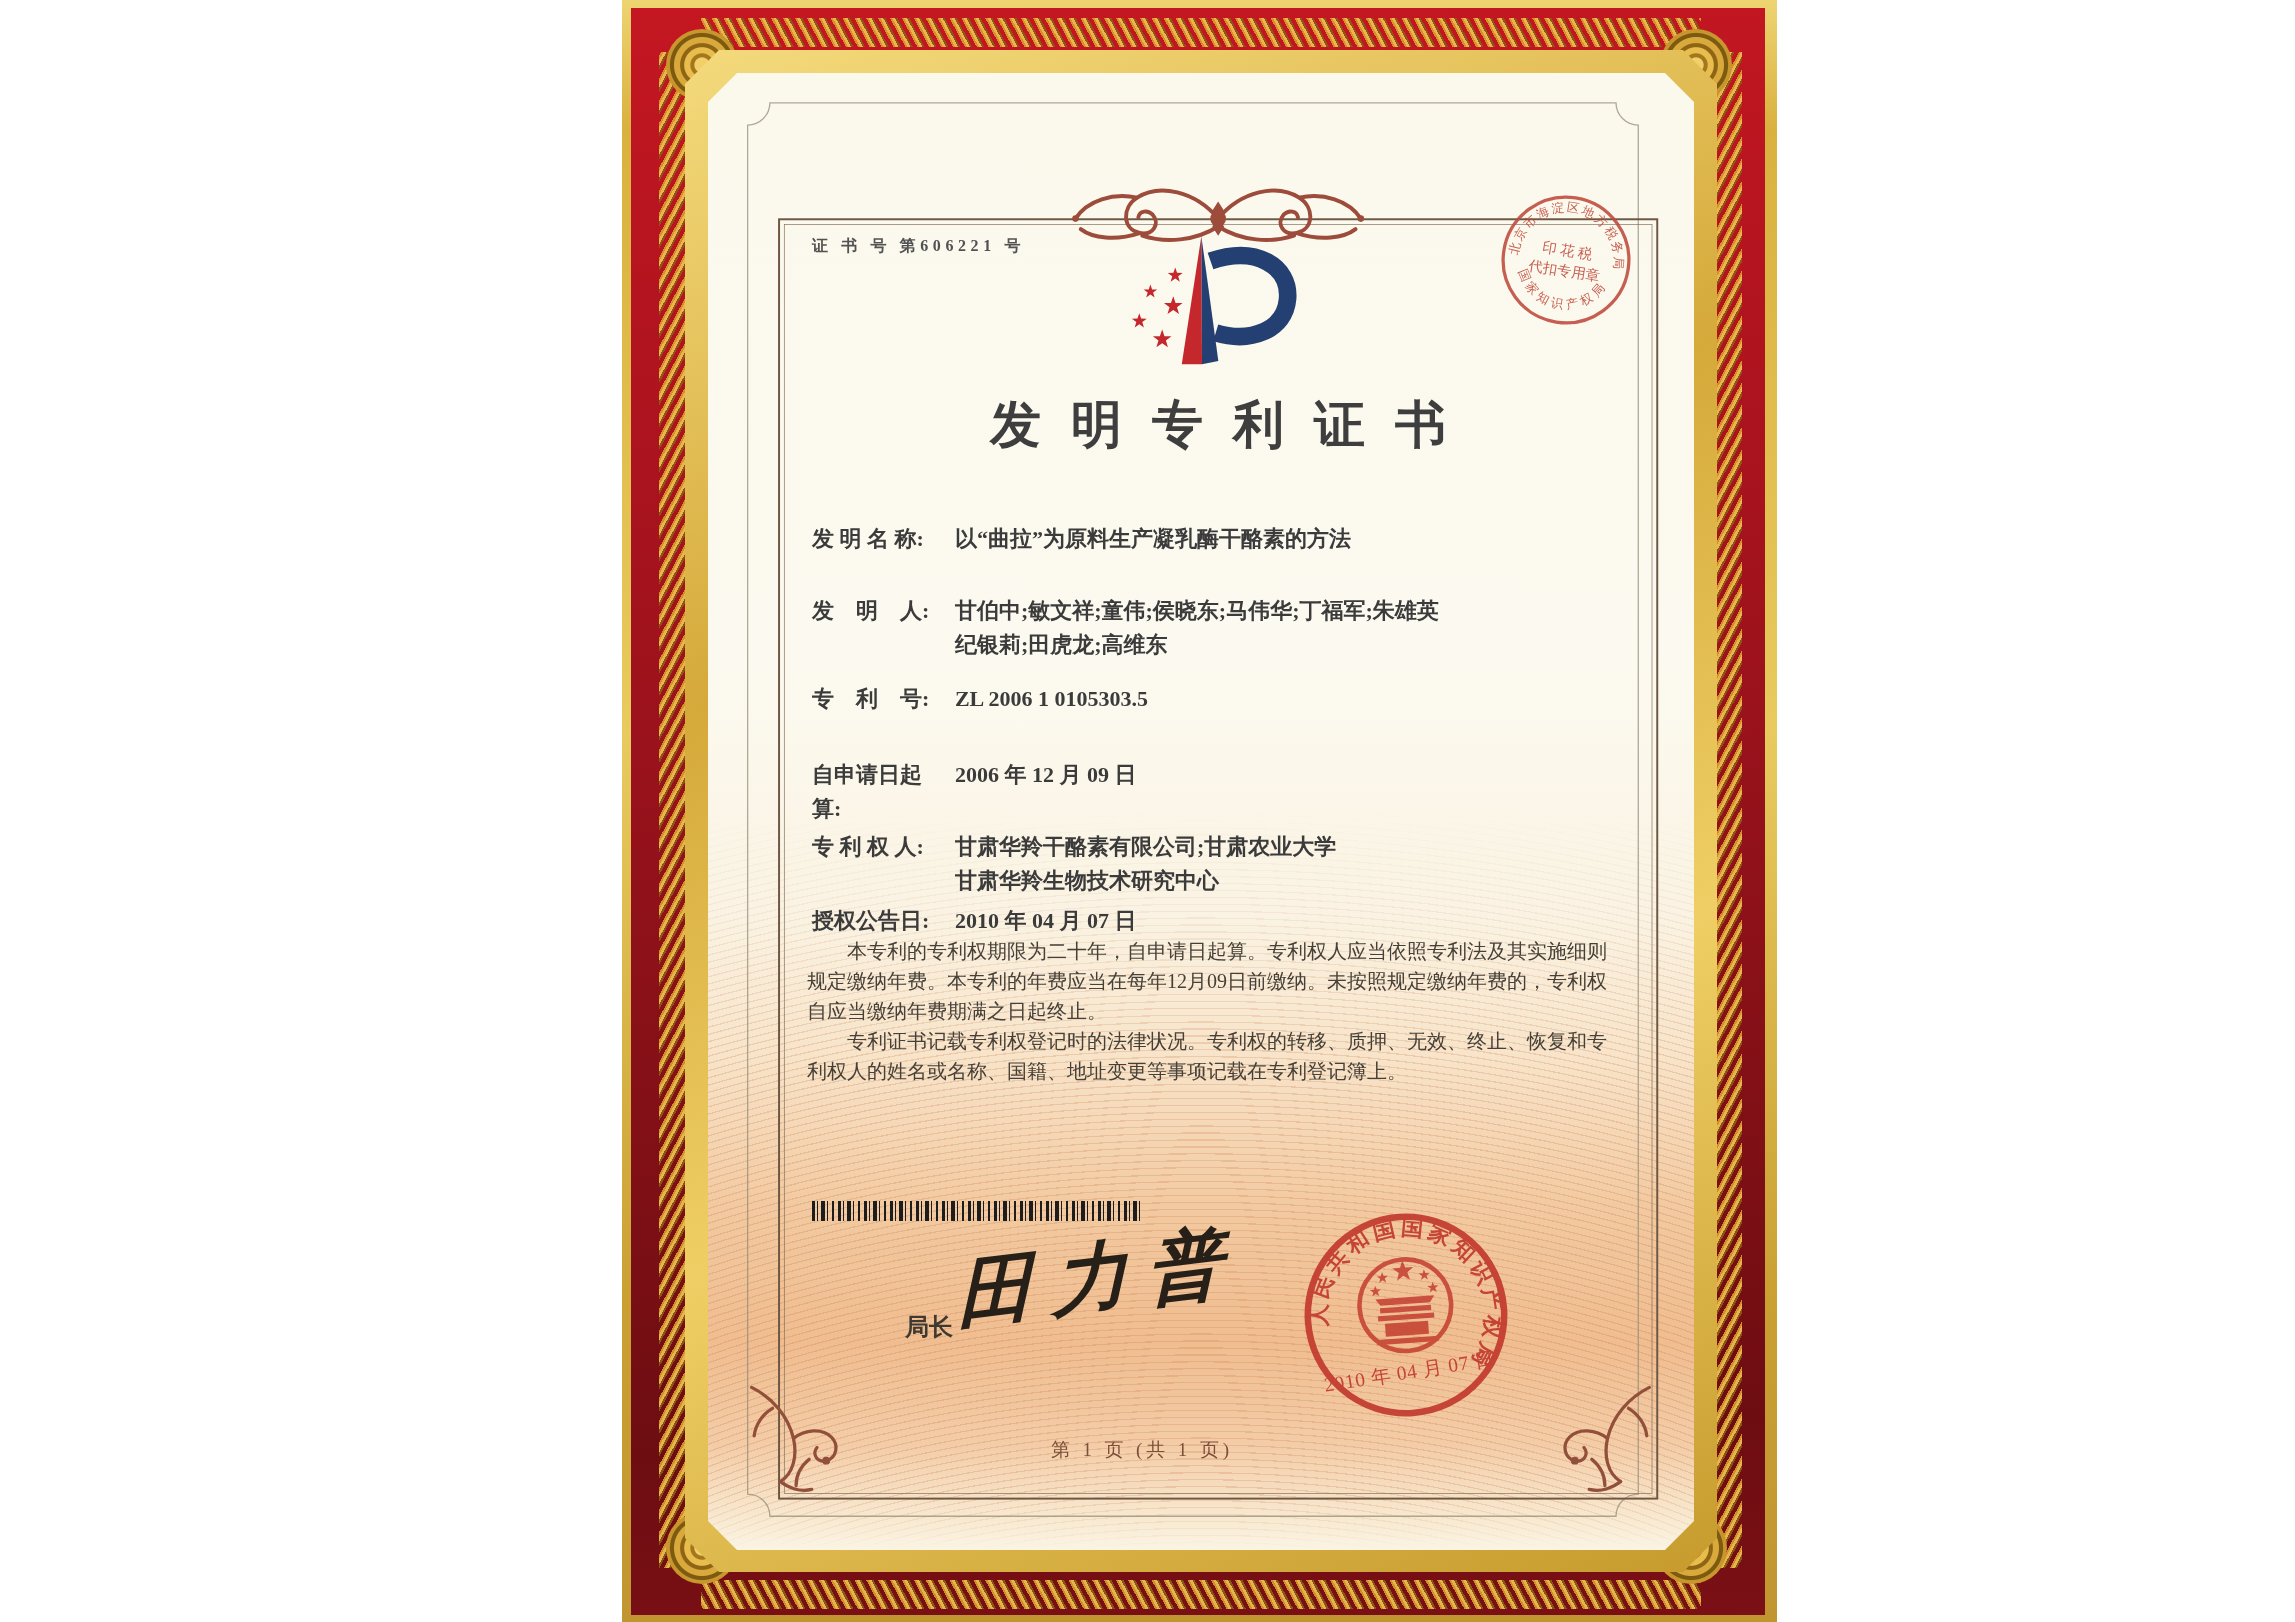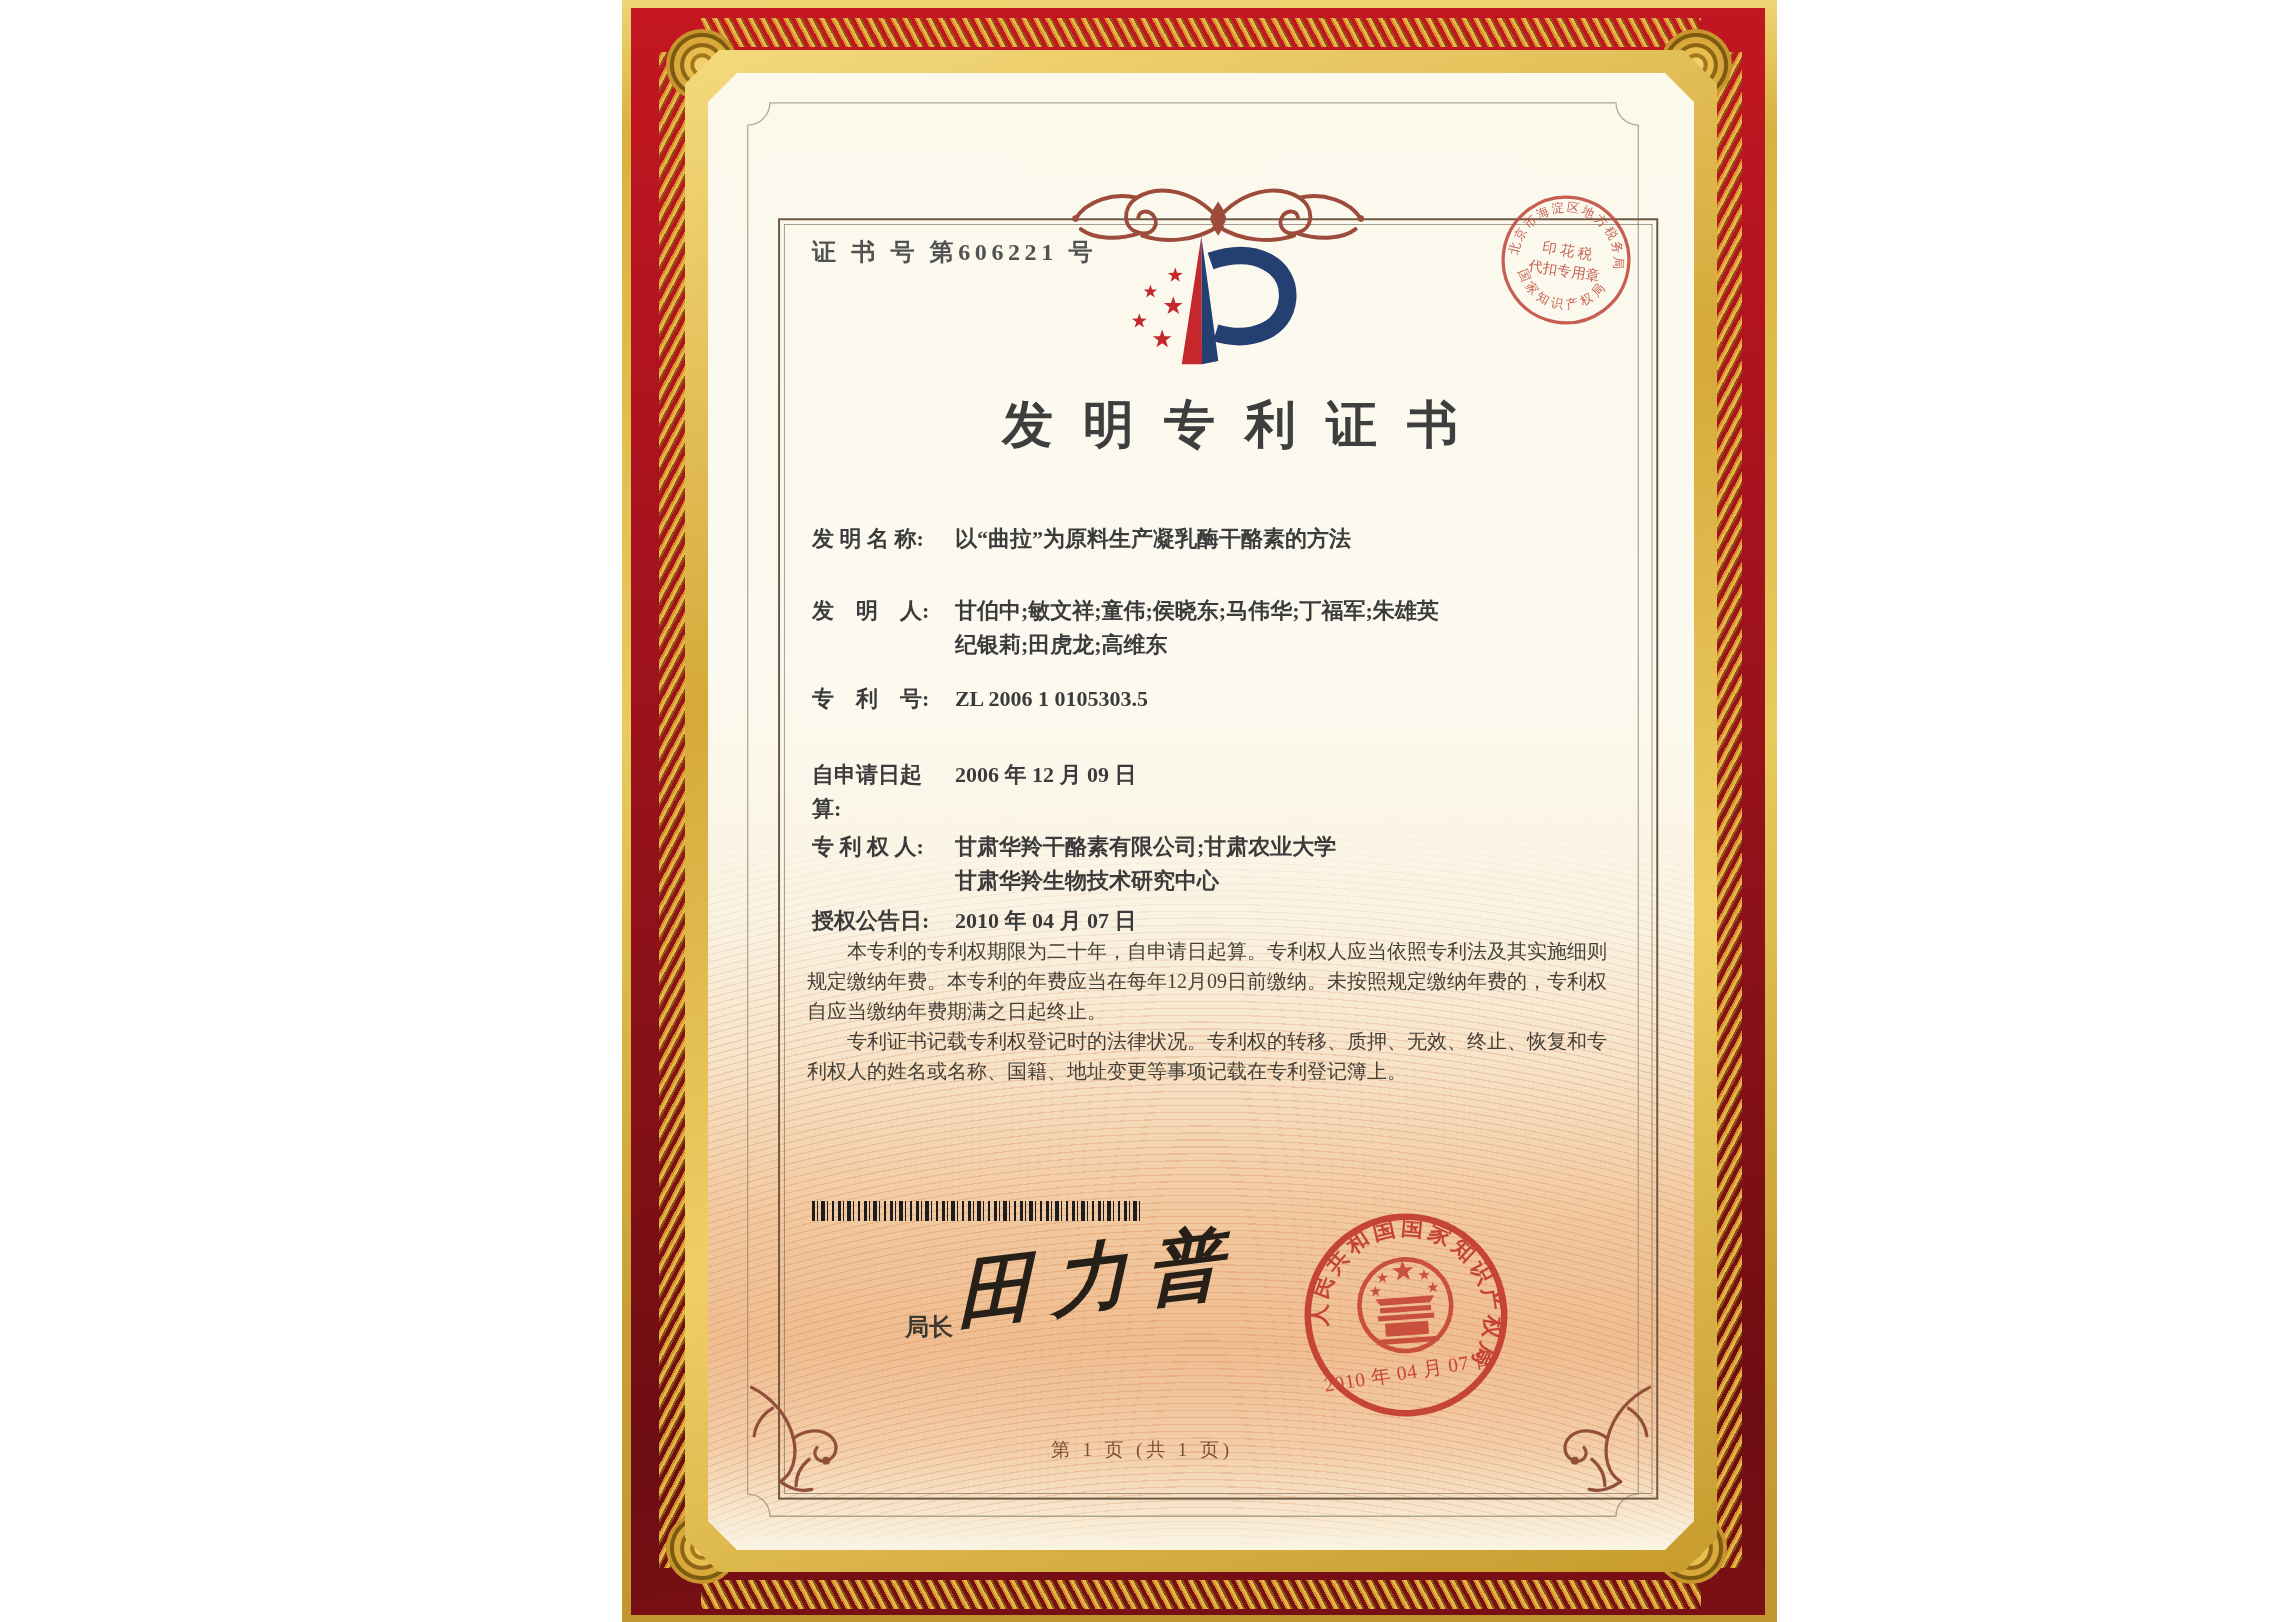--- a/index.html
+++ b/index.html
@@ -27,23 +27,23 @@
      clip-path:polygon(34px 0,calc(100% - 34px) 0,100% 34px,100% calc(100% - 34px),calc(100% - 34px) 100%,34px 100%,0 calc(100% - 34px),0 34px);}
   .paper{position:absolute;left:86px;top:73px;right:83px;bottom:73px;
      background:linear-gradient(180deg,#fbf9ec 0%,#fcfaf0 40%,#faf3e3 57%,#f7e3c8 67%,#f2c9a0 77%,#efbd90 86%,#f3cda8 93%,#f8ead2 98%,#fbf4e4 100%);
      clip-path:polygon(29px 0,calc(100% - 29px) 0,100% 29px,100% calc(100% - 29px),calc(100% - 29px) 100%,29px 100%,0 calc(100% - 29px),0 29px);}
   .paper .waves{position:absolute;inset:0;
      background:repeating-radial-gradient(140% 90% at 50% 175%,rgba(198,100,48,0) 0 5.9px,rgba(198,100,48,.20) 5.9px 7.2px);
      -webkit-mask-image:linear-gradient(180deg,transparent 0 50%,#000 66%,#000 96%,transparent 100%);
      mask-image:linear-gradient(180deg,transparent 0 50%,#000 66%,#000 96%,transparent 100%);}
   
   .abs{position:absolute;}
-  .cert-no{left:190px;top:236px;font-size:24px;letter-spacing:4.6px;color:#525252;font-weight:600;}
+  .cert-no{left:190px;top:236px;font-size:16px;letter-spacing:4.6px;color:#525252;font-weight:600;}
   .title{left:157px;top:391px;width:878px;text-align:center;font-size:51px;font-weight:700;
-         letter-spacing:30px;text-indent:30px;color:#3e3e3e;padding-left:12px;}
+         letter-spacing:30px;text-indent:30px;color:#3e3e3e;}
   .row{left:190px;width:831px;font-size:22px;font-weight:600;color:#3b3b3b;line-height:34px;display:flex;}
   .row .lbl{flex:0 0 139px;}
   .row .val{margin-left:3.9px;}
   .paras{left:185px;top:936px;width:800px;font-size:20px;line-height:30px;color:#474038;text-align:justify;}
   .paras p{margin:0;text-indent:2em;}
   .barcode{left:190px;top:1201px;width:330px;height:19.6px;
      background:repeating-linear-gradient(90deg,#1d1d1d 0 2.6px,transparent 2.6px 4.6px,#1d1d1d 4.6px 5.9px,transparent 5.9px 9.2px,#1d1d1d 9.2px 13px,transparent 13px 15px,#1d1d1d 15px 16.4px,transparent 16.4px 20px,#1d1d1d 20px 22px,transparent 22px 26px);}
   .sig-title{left:283px;top:1311px;font-size:24px;color:#3e3931;font-weight:700;}
   .sig-name{left:335px;top:1245px;font-size:76px;font-weight:700;font-style:italic;
      letter-spacing:19.6px;color:#262018;transform:rotate(-7deg) skewX(-6deg);transform-origin:left center;}

